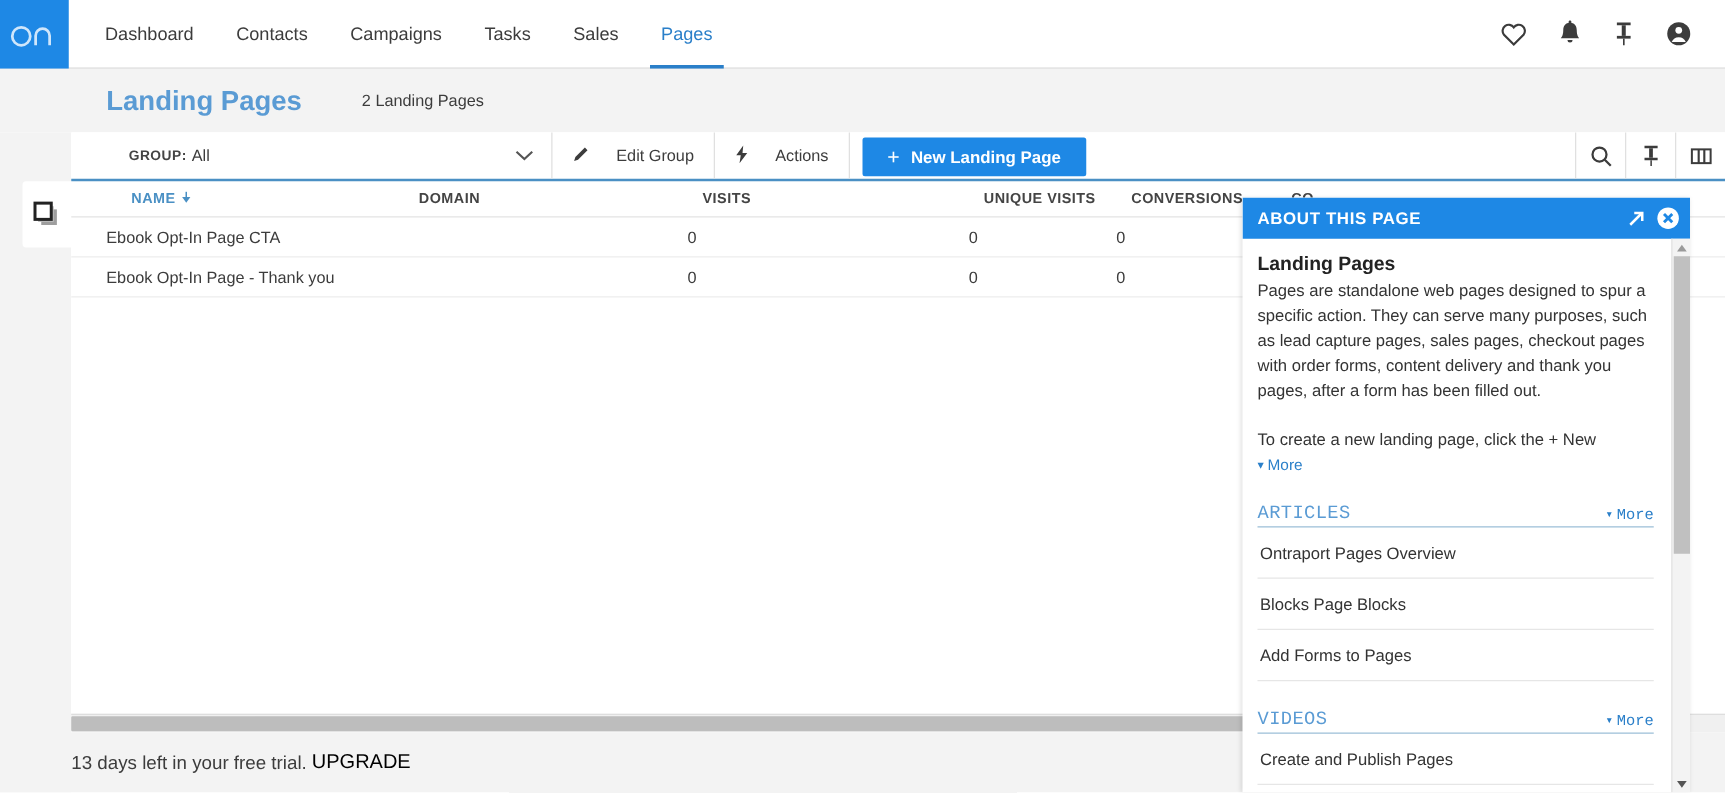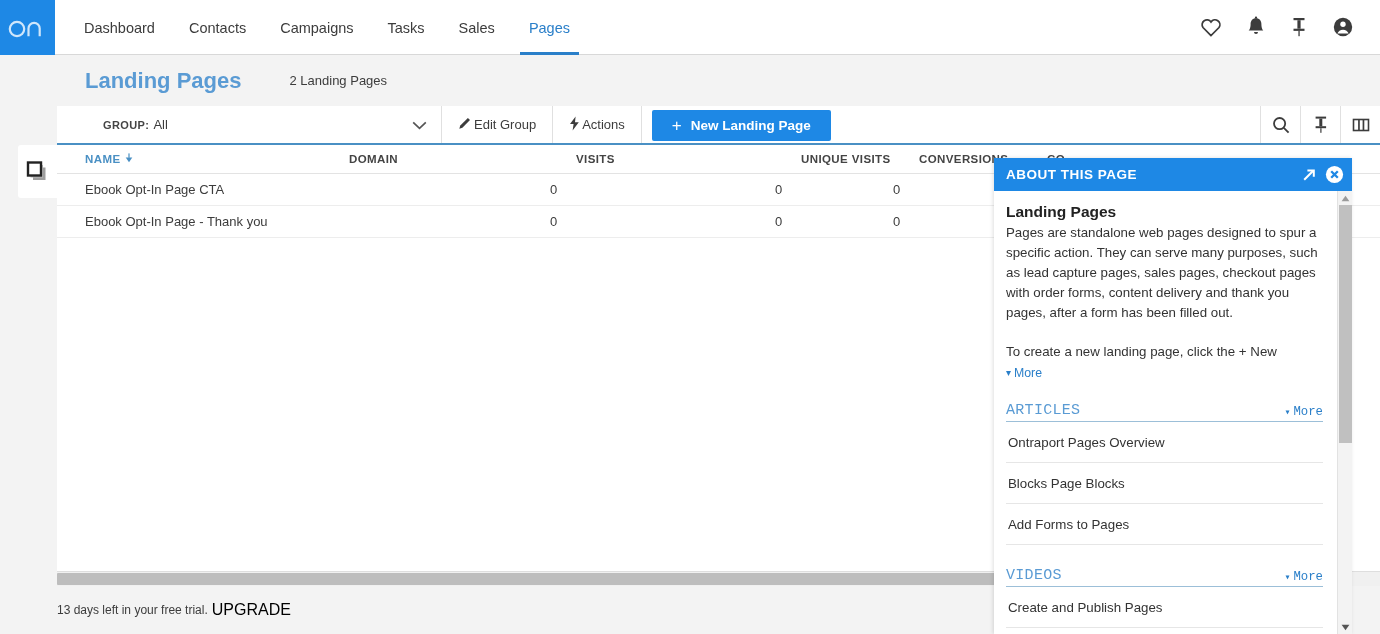--- a/index.html
+++ b/index.html
@@ -79,21 +79,21 @@
     position: relative;
   }
   .group-label {
     font-size: 11px; font-weight: bold; color: #444; letter-spacing: .4px; margin-left: 24px;
   }
   .group-value { font-size: 13px; color: #3c3c3c; margin-left: 4px; }
   .group-caret {
     position: absolute; right: 14px; top: 50%; transform: translateY(-50%);
   }
   .tbtn {
-    display: flex; align-items: center; gap: 2px; padding: 0 16px;
+    display: flex; align-items: center; gap: 21px; padding: 0 16px;
     font-size: 13px; color: #3c3c3c; cursor: pointer;
     border-right: 1px solid #e0e0e0;
   }
   .newbtn {
     display: flex; align-items: center; gap: 9px;
     background: #1e88e5; color: #fff; font-size: 13.5px; font-weight: bold;
     padding: 0 20px; margin: 4px 0 4px 10px; border-radius: 2px;
     cursor: pointer; height: 31px;
   }
   .newbtn .plus { font-size: 17px; font-weight: normal; line-height: 1; }
@@ -106,21 +106,21 @@
   }
 
   
   .tablewrap { position: absolute; top: 39px; left: 0; right: 0; bottom: 0; }
   .thead {
     display: flex; height: 29px; align-items: center;
     border-bottom: 1px solid #e3e3e3; padding-left: 28px;
     font-size: 11.5px; letter-spacing: .4px; color: #444; font-weight: bold;
   }
   .th { flex: 0 0 auto; }
-  .th.name { width: 264px; color: #4a90c4; display: flex; align-items: center; gap: 5px; cursor: pointer; }
+  .th.name { width: 230px; color: #4a90c4; display: flex; align-items: center; gap: 5px; cursor: pointer; margin-left: 20px; }
   .th.domain { width: 227px; }
   .th.visits { width: 225px; }
   .th.uvisits { width: 118px; }
   .th.conv { width: 128px; }
   .th.convrate { width: 80px; }
   .trow {
     display: flex; height: 32px; align-items: center; padding-left: 28px;
     border-bottom: 1px solid #ededed; font-size: 13px; color: #3c3c3c;
   }
   .td { flex: 0 0 auto; }
@@ -139,21 +139,21 @@
     position: absolute; left: 0; top: 1px; height: 12px; width: 1278px;
     background: #bdbdbd; border-radius: 1px;
   }
 
   
   .footer {
     position: absolute; left: 0; bottom: 0; width: 1380px; height: 48px;
     background: #f3f3f3; display: flex; align-items: center;
     padding-left: 57px;
   }
-  .footer .txt { font-size: 12px; color: #3c3c3c; }
+  .footer .txt { font-size: 15px; color: #3c3c3c; }
   .footer .up { color: #000000; margin-left: 4px; cursor: pointer; }
 
   
   .panel {
     position: absolute; top: 158px; left: 994px; width: 358px; height: 476px;
     background: #ffffff; box-shadow: -1px 0 4px rgba(0,0,0,.13);
     overflow: hidden;
   }
   .panel-head {
     height: 33px; background: #1e88e5; display: flex; align-items: center;

